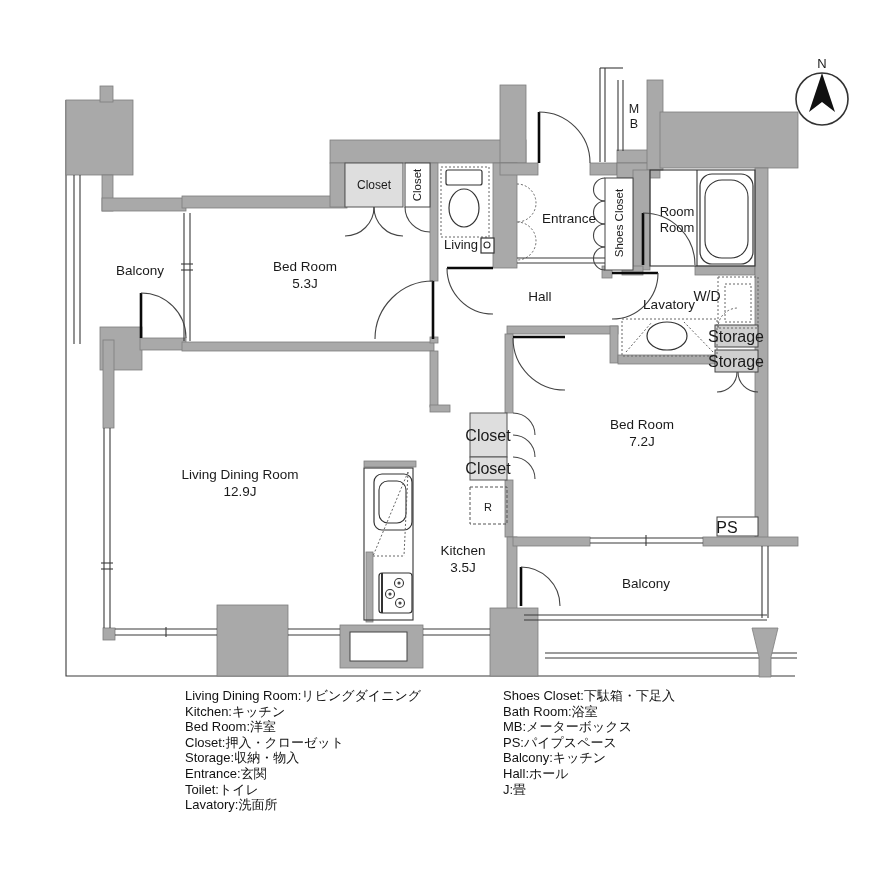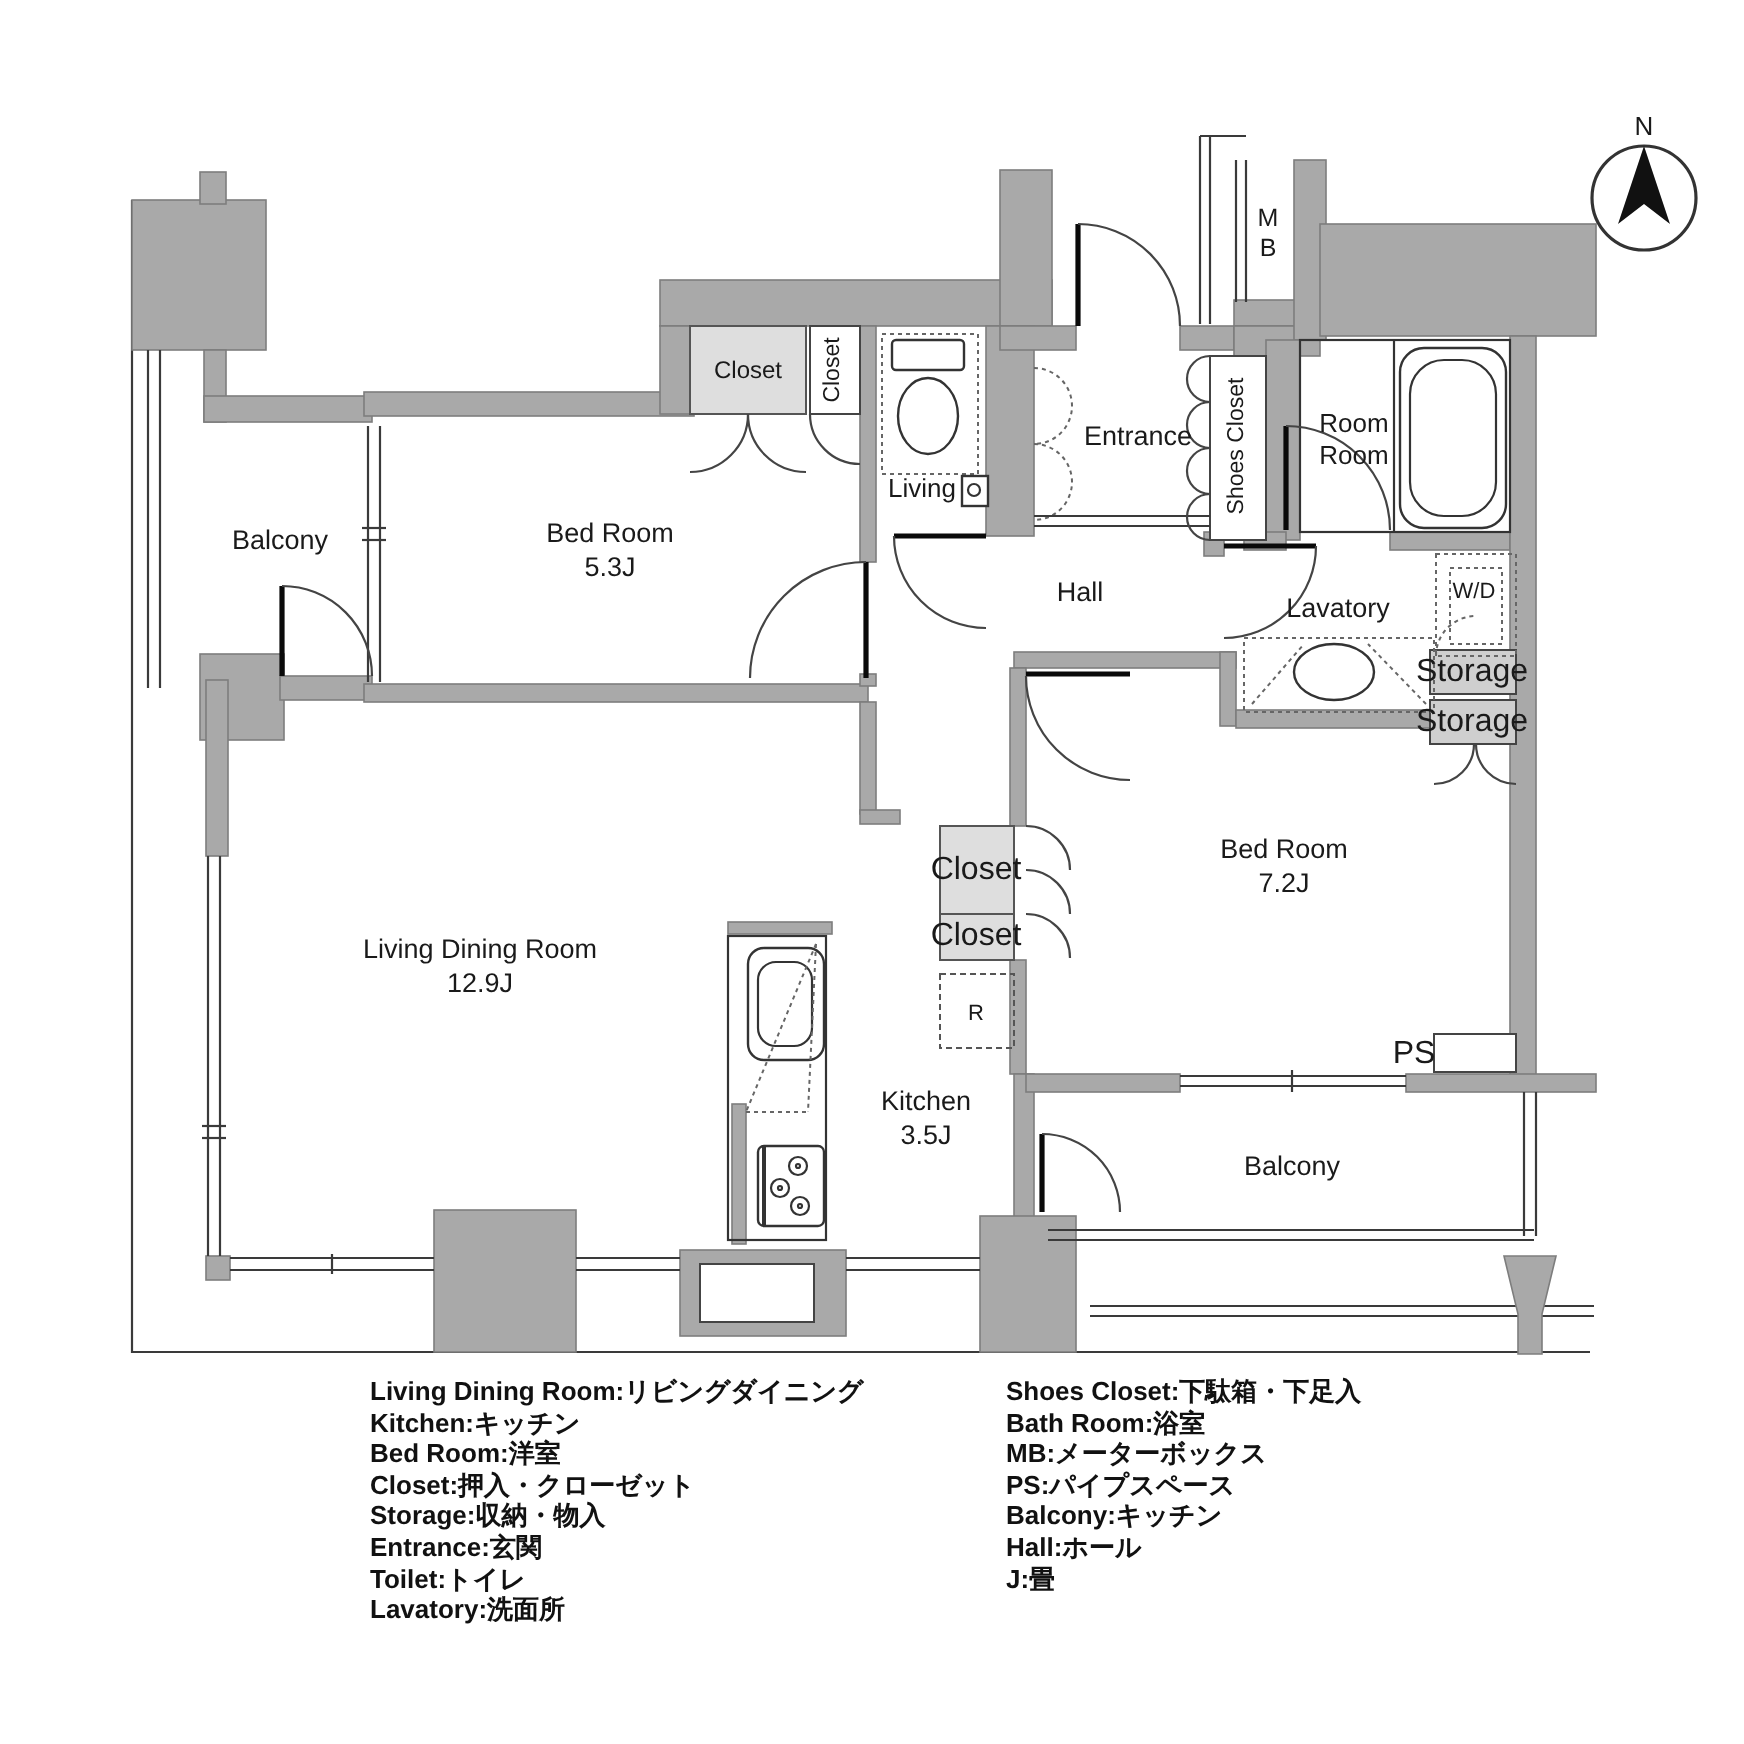--- a/index.html
+++ b/index.html
@@ -19,21 +19,21 @@
   .dash{stroke:#555;stroke-width:1;fill:none;stroke-dasharray:3 2;}
   .dot{stroke:#666;stroke-width:1;fill:none;stroke-dasharray:2 2;}
   .boxfill{fill:var(--closet-fill);stroke:#555;stroke-width:1;}
   .storefill{fill:var(--storage-fill);stroke:#444;stroke-width:1;}
   .whitebox{fill:#fff;stroke:#444;stroke-width:1;}
   .lbl{position:absolute;transform:translate(-50%,-50%);text-align:center;
        white-space:nowrap;font-size:13.5px;line-height:17px;color:var(--text);}
   .lbl.small{font-size:10.5px;line-height:12px;}
   .lbl.tiny{font-size:16px;line-height:11px;}
   .lbl.vert{transform:translate(-50%,-50%) rotate(-90deg);font-size:11.5px;}
-  .legend{position:absolute;font-size:13px;line-height:15.6px;color:#111;font-weight:bold;}
+  .legend{position:absolute;font-size:13px;line-height:15.6px;color:#111;}
   .legend-line{white-space:nowrap;}
 </style>
 </head>
 <body>
 
 <div id="plan">
 
   <svg width="872" height="872" viewBox="0 0 872 872">
 
     <g>
@@ -234,40 +234,40 @@
   <div class="lbl" style="left:634px;top:117px;font-size:12.5px;line-height:15px">
     <div>M</div>
     <div>B</div>
   </div>
   <div class="lbl" style="left:677px;top:220px;font-size:13px;line-height:16px">
     <div>Room</div>
     <div>Room</div>
   </div>
   <div class="lbl" style="left:540px;top:296px">Hall</div>
   <div class="lbl" style="left:669px;top:304px">Lavatory</div>
-  <div class="lbl small" style="left:737px;top:296px;font-size:11px">W/D</div>
+  <div class="lbl small" style="left:707px;top:296px;font-size:14px">W/D</div>
   <div class="lbl tiny" style="left:736px;top:336px">Storage</div>
   <div class="lbl tiny" style="left:736px;top:361px">Storage</div>
   <div class="lbl" style="left:642px;top:433px">
     <div>Bed Room</div>
     <div>7.2J</div>
   </div>
   <div class="lbl tiny" style="left:488px;top:435px">Closet</div>
   <div class="lbl tiny" style="left:488px;top:468px">Closet</div>
   <div class="lbl small" style="left:488px;top:507px;font-size:11px">R</div>
   <div class="lbl" style="left:463px;top:559px">
     <div>Kitchen</div>
     <div>3.5J</div>
   </div>
   <div class="lbl" style="left:240px;top:483px">
     <div>Living Dining Room</div>
     <div>12.9J</div>
   </div>
   <div class="lbl" style="left:646px;top:583px">Balcony</div>
-  <div class="lbl tiny" style="left:707px;top:527px">PS</div>
+  <div class="lbl tiny" style="left:727px;top:527px">PS</div>
   <div class="lbl" style="left:822px;top:63px;font-size:13px">N</div>
 
   <div class="legend" style="left:185px;top:688px">
       <div class="legend-line">Living Dining Room:リビングダイニング</div>
       <div class="legend-line">Kitchen:キッチン</div>
       <div class="legend-line">Bed Room:洋室</div>
       <div class="legend-line">Closet:押入・クローゼット</div>
       <div class="legend-line">Storage:収納・物入</div>
       <div class="legend-line">Entrance:玄関</div>
       <div class="legend-line">Toilet:トイレ</div>

